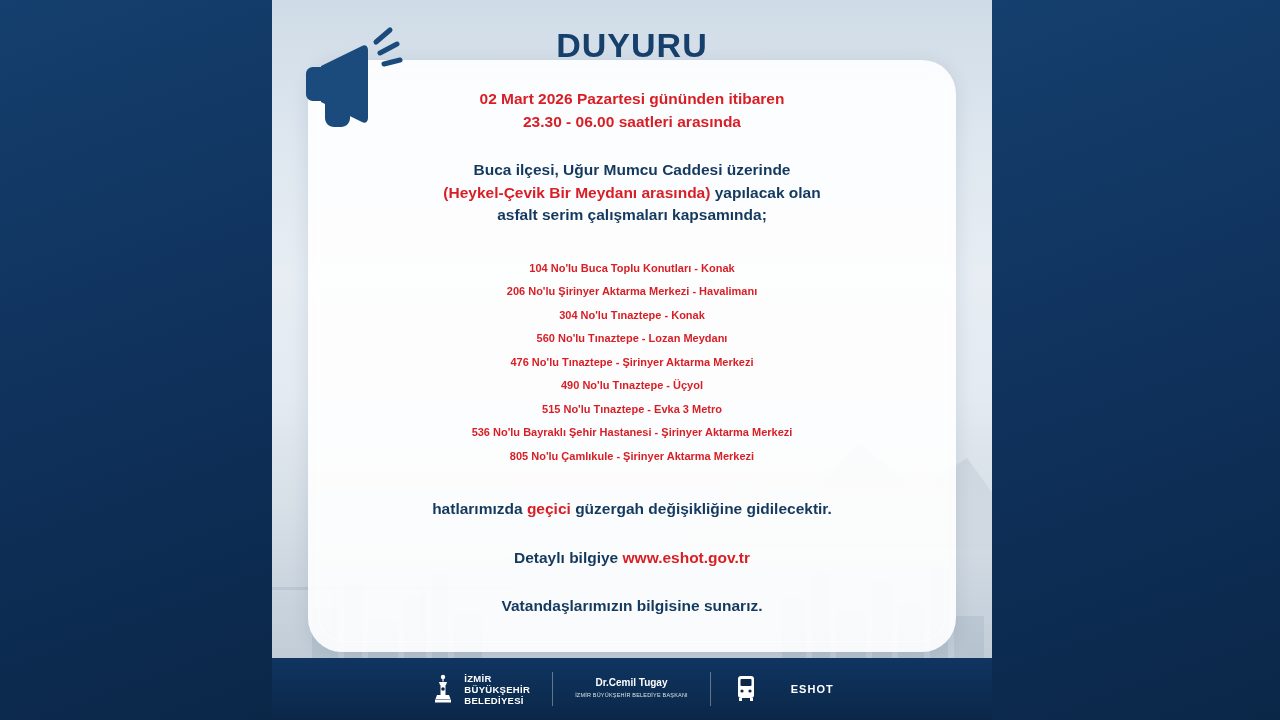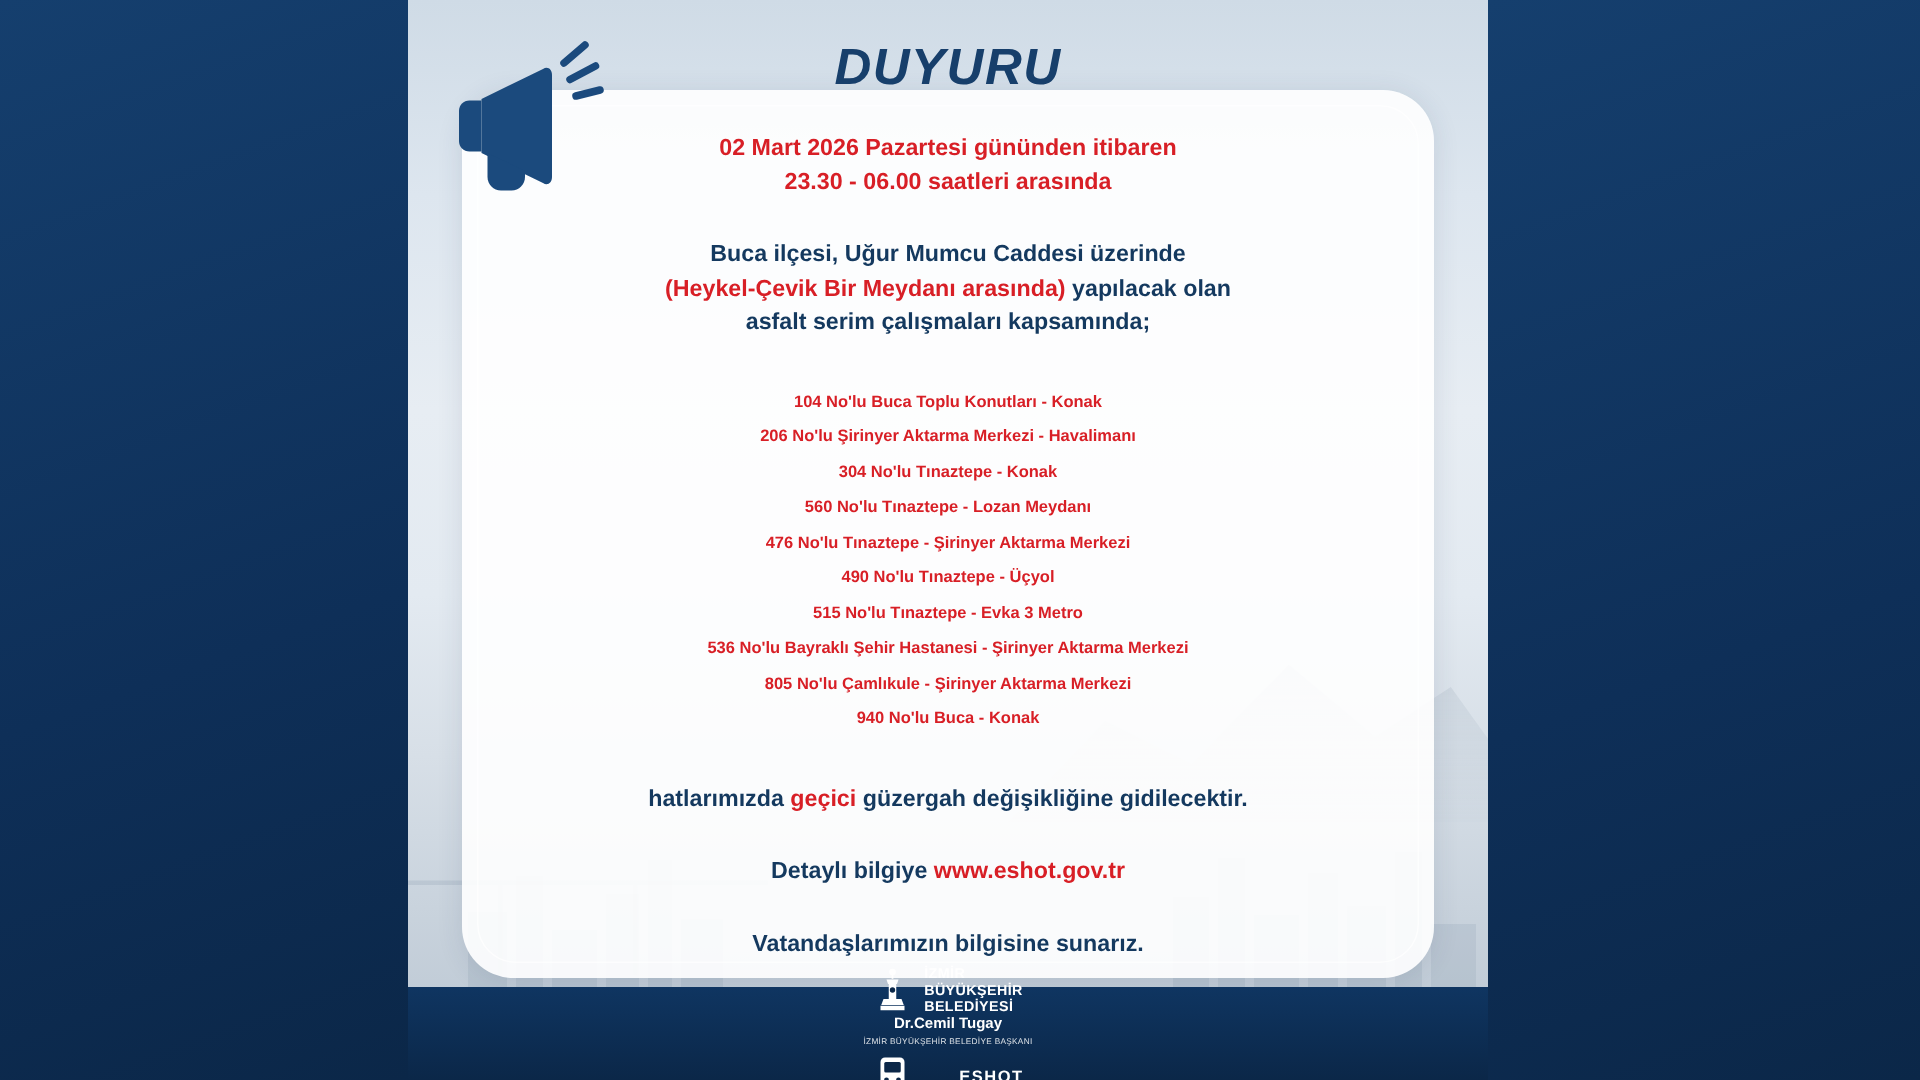--- a/index.html
+++ b/index.html
@@ -118,21 +118,20 @@
     position: absolute;
     left: 0;
     right: 0;
     top: 26px;
     text-align: center;
     font-size: 34px;
     font-weight: bold;
     letter-spacing: 1px;
     color: #173f6b;
     z-index: 5;
-    font-style: italic;
   }
 
   
   .megaphone {
     position: absolute;
     left: 22px;
     top: 22px;
     width: 110px;
     height: 110px;
     z-index: 6;
@@ -167,21 +166,20 @@
     position: absolute;
     left: 0;
     bottom: 0;
     width: 720px;
     height: 62px;
     background: linear-gradient(to bottom, #0f3561, #0b2748);
     display: flex;
     align-items: center;
     justify-content: center;
     gap: 0;
-    flex-direction: column;
   }
   .logo-block {
     display: flex;
     align-items: center;
     gap: 8px;
     padding: 0 22px;
     color: #ffffff;
     height: 40px;
   }
   .logo-sep {
@@ -288,21 +286,20 @@
       <div class="routes">
         <div>104 No'lu Buca Toplu Konutları - Konak</div>
         <div>206 No'lu Şirinyer Aktarma Merkezi - Havalimanı</div>
         <div>304 No'lu Tınaztepe - Konak</div>
         <div>560 No'lu Tınaztepe - Lozan Meydanı</div>
         <div>476 No'lu Tınaztepe - Şirinyer Aktarma Merkezi</div>
         <div>490 No'lu Tınaztepe - Üçyol</div>
         <div>515 No'lu Tınaztepe - Evka 3 Metro</div>
         <div>536 No'lu Bayraklı Şehir Hastanesi - Şirinyer Aktarma Merkezi</div>
         <div>805 No'lu Çamlıkule - Şirinyer Aktarma Merkezi</div>
-        <div>940 No'lu Buca - Konak</div>
       </div>
 
       <div class="gap-lg"></div>
 
       <div>
         <span class="navy">hatlarımızda </span><span class="red">geçici</span><span class="navy"> güzergah değişikliğine gidilecektir.</span>
       </div>
 
       <div class="gap-md"></div>
 

